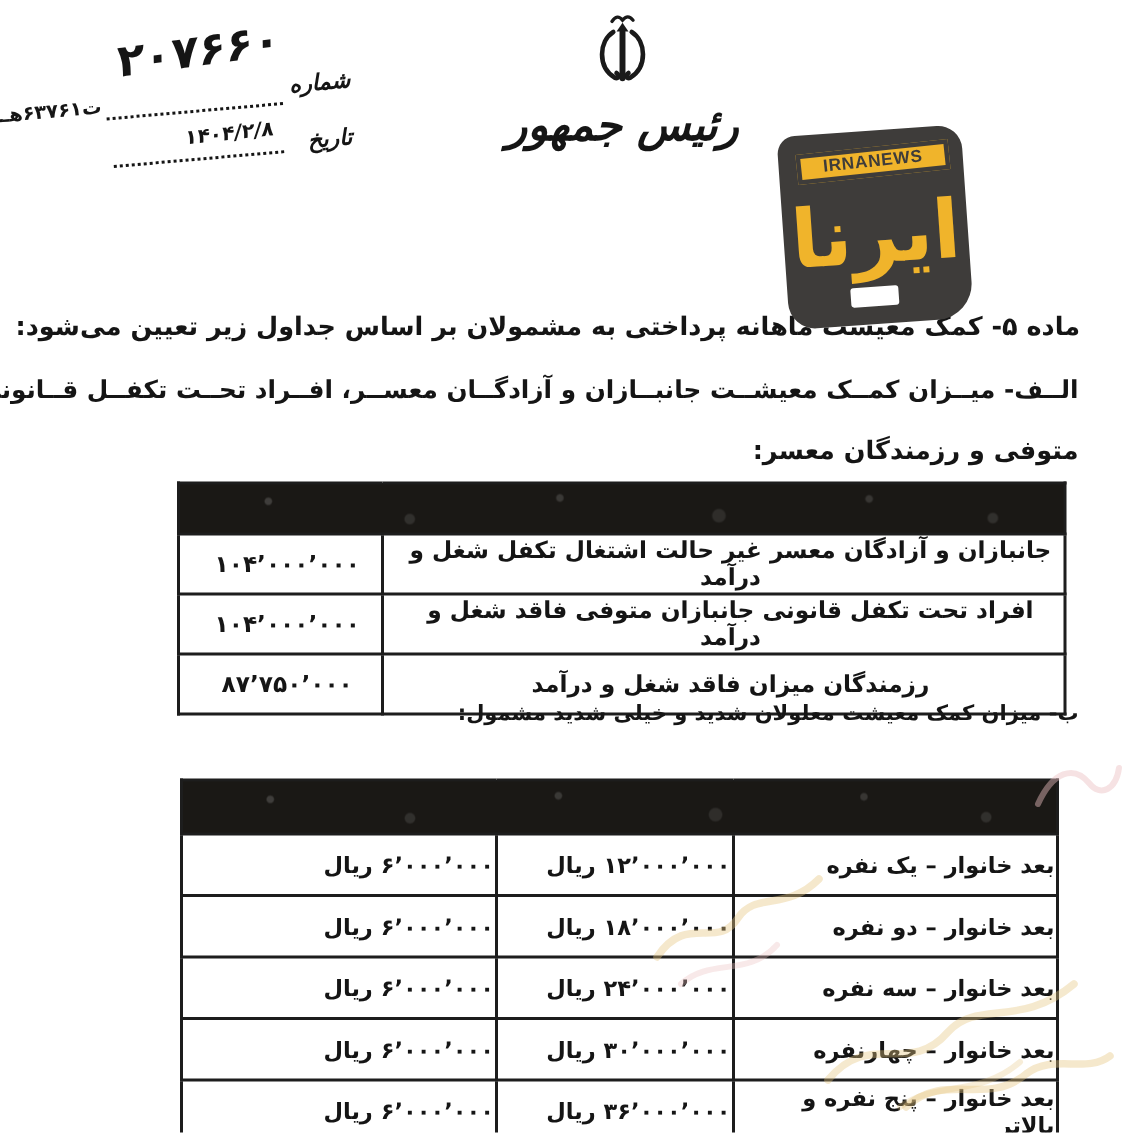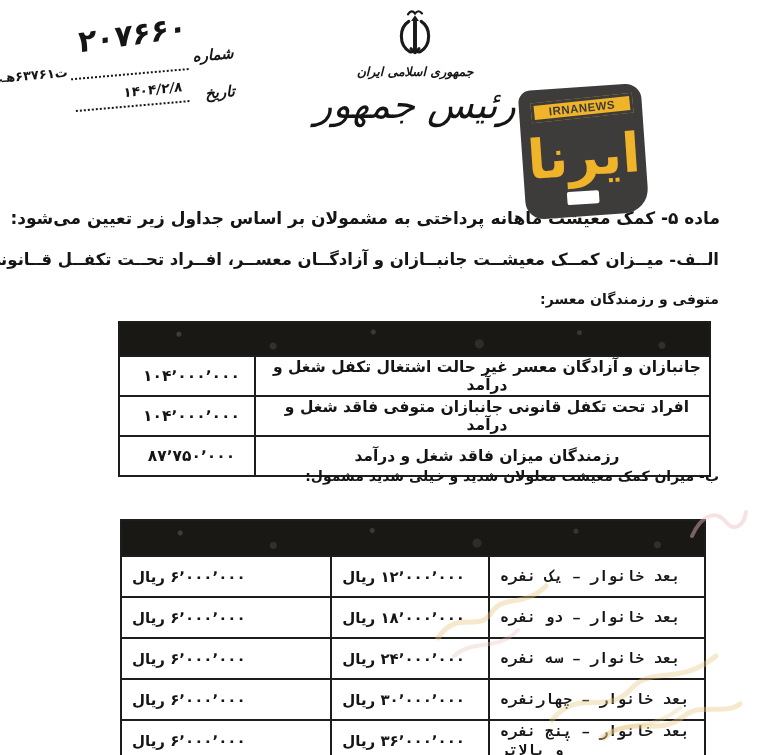--- a/index.html
+++ b/index.html
@@ -26,21 +26,21 @@
   .hand-date{position:absolute;top:68px;right:62px;font-size:13.5px;font-weight:bold;
              letter-spacing:2.5px;transform:skewX(-8deg) rotate(-1deg);white-space:nowrap;}
   .dots-date{position:absolute;top:90px;right:56px;width:114px;
              border-bottom:2.5px dotted #151515;}
 
   
   .letterhead{position:absolute;top:8px;left:295px;width:240px;text-align:center;
               direction:rtl;z-index:2;}
   .emblem-wrap{line-height:0;}
   .country{font-size:12.5px;font-weight:bold;font-style:italic;margin-top:2px;}
-  .president{font-size:38px;font-weight:normal;font-style:italic;margin-top:5px;
+  .president{font-size:29px;font-weight:bold;font-style:italic;margin-top:5px;
              line-height:1.15;}
   .doc-type{font-size:17px;font-weight:bold;font-style:italic;margin-top:13px;}
 
   
   .irna{position:absolute;top:87px;left:522px;width:123px;height:129px;
         transform:rotate(-4deg);z-index:4;}
   .irna-box{position:absolute;inset:0;background:#3E3C3A;
             border-radius:12px 16px 24px 18px;}
   .irna-banner{position:absolute;top:11px;left:12px;width:102px;height:20px;
                background:#F0B42B;border:3px solid #3E3C3A;box-sizing:border-box;
@@ -51,21 +51,21 @@
   .irna-name{position:absolute;top:22px;left:0;right:0;text-align:center;
              color:#F0B42B;font-size:54px;font-weight:bold;line-height:96px;
              direction:rtl;}
   .irna-white{position:absolute;bottom:12px;left:42px;width:32px;height:13px;
               background:#ffffff;border-radius:2px;}
 
   
   .para{direction:rtl;font-weight:bold;white-space:nowrap;z-index:2;}
   .p-article5{position:absolute;top:208px;right:41px;font-size:17px;}
   .p-item-a1{position:absolute;top:250px;right:42px;font-size:16.5px;}
-  .p-item-a2{position:absolute;top:291px;right:42px;font-size:14px;}
+  .p-item-a2{position:absolute;top:291px;right:42px;font-size:17px;}
   .p-item-b{position:absolute;top:468px;right:42px;font-size:14px;}
 
   
   table{border-collapse:collapse;direction:rtl;z-index:1;background:transparent;}
   .table-a{position:absolute;top:321px;left:118px;width:593px;}
   .table-b{position:absolute;top:519px;left:120px;width:586px;}
   td,th{border:2px solid #1d1d1d;padding-left:10px;}
   .header-bar{
     background-color:#1a1815;
     background-image:
@@ -73,25 +73,25 @@
       radial-gradient(circle at 26% 72%, rgba(255,255,255,.10) 0 3px, transparent 4px),
       radial-gradient(circle at 43% 28%, rgba(255,255,255,.14) 0 2px, transparent 3px),
       radial-gradient(circle at 61% 65%, rgba(255,255,255,.09) 0 4px, transparent 5px),
       radial-gradient(circle at 78% 30%, rgba(255,255,255,.13) 0 2px, transparent 3px),
       radial-gradient(circle at 92% 70%, rgba(255,255,255,.10) 0 3px, transparent 4px);
   }
   .table-a .header-bar{height:30px;}
   .table-b .header-bar{height:32px;}
   .table-a td{height:36px;font-size:15.5px;font-weight:bold;text-align:center;
               vertical-align:middle;}
-  .table-b td{height:37px;font-size:15px;font-weight:bold;text-align:left;
+  .table-b td{height:37px;font-size:15px;font-weight:bold;text-align:right;
               vertical-align:middle;}
   .cell-desc{width:77%;}
   .cell-amount{width:23%;font-size:15px;letter-spacing:1.5px;}
-  .cell-household{width:37%;font-size:15.5px;font-family:Liberation Mono, monospace;}
+  .cell-household{width:37%;font-size:15.5px;}
   .cell-allowance{width:27%;}
   .cell-supplement{width:36%;}
 
   
   .wm{position:absolute;z-index:6;pointer-events:none;}
 </style>
 </head>
 <body>
 
 <div class="stamp">
@@ -110,21 +110,20 @@
     <svg width="44" height="54" viewBox="0 0 100 122" aria-hidden="true">
       <g stroke="#1a1a1a" fill="none" stroke-linecap="round">
         <path d="M34 14 q8 -12 16 -2 q8 -10 16 0" stroke-width="5"></path>
         <path d="M36 30 C14 44 12 83 38 99 c6 3 8 -3 3 -7" stroke-width="7"></path>
         <path d="M64 30 C86 44 88 83 62 99 c-6 3 -8 -3 -3 -7" stroke-width="7"></path>
         <path d="M50 30 L50 100" stroke-width="9"></path>
       </g>
       <path d="M50 16 l9 13 h-18 z" fill="#1a1a1a"></path>
     </svg>
   </div>
-  <div class="country">جمهوری اسلامی ایران</div>
   <div class="president">رئیس جمهور</div>
 </div>
 
 <div class="irna">
   <div class="irna-box" style="background: rgb(62, 60, 58);"></div>
   <div class="irna-banner" style="background: rgb(240, 180, 43); border-color: rgb(62, 60, 58);">
     <span style="color: rgb(62, 60, 58);">IRNANEWS</span>
   </div>
   <div class="irna-name" style="color: rgb(240, 180, 43);">ایرنا</div>
   <div class="irna-white"></div>

